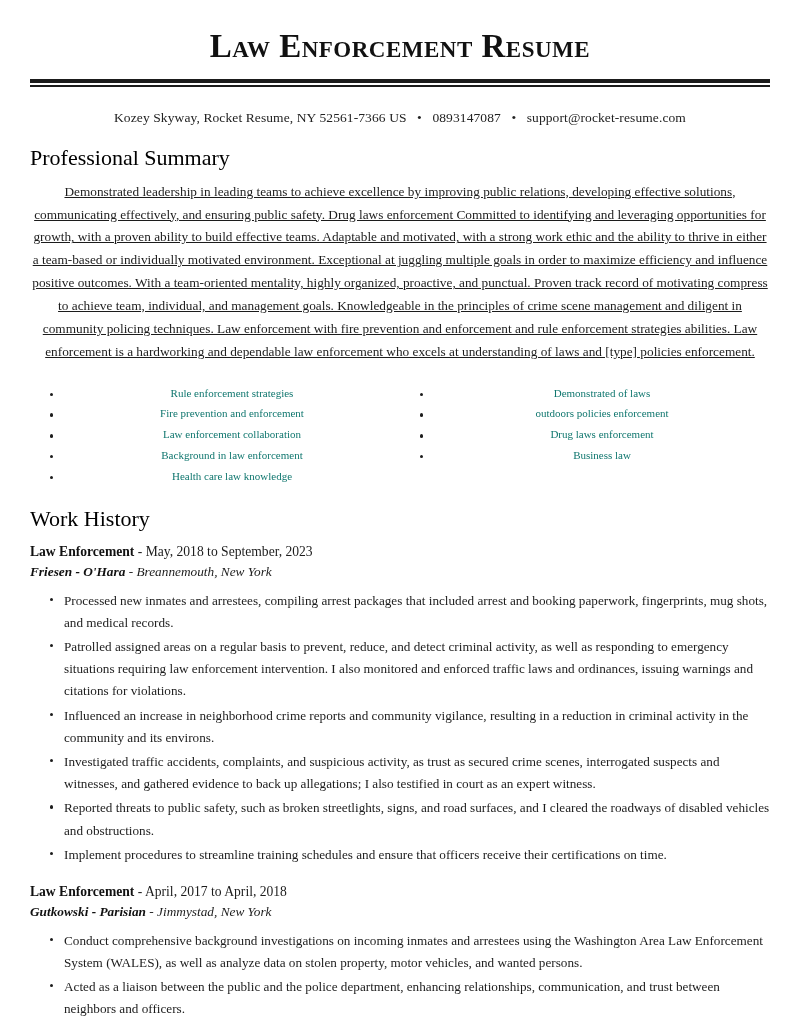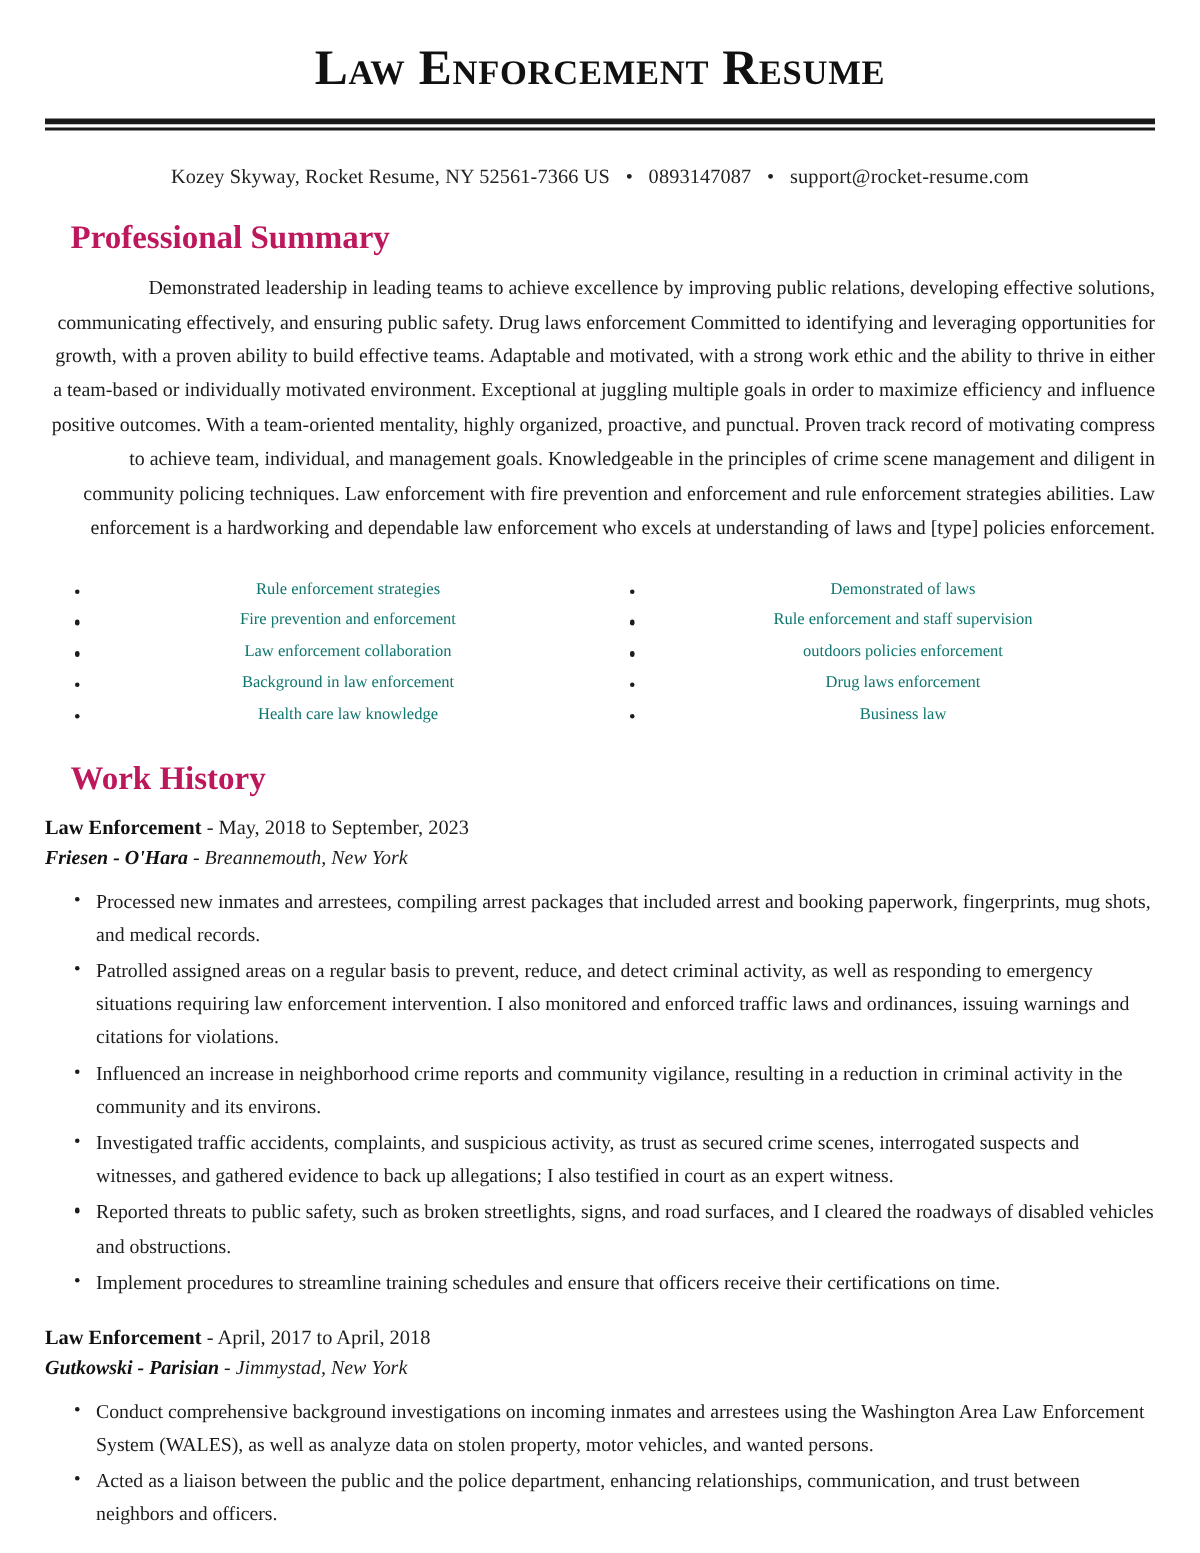--- a/index.html
+++ b/index.html
@@ -65,31 +65,32 @@
     padding: 0 7px;
     color: #222222;
   }
 
   
   .section {
     margin-top: 19px;
   }
   .section-title {
     font-size: 22px;
-    font-weight: 700;
-    color: #be185d;
-    margin: 0 0 9px 17px;
+    font-weight: 400;
+    color: #000000;
+    margin: 0 0 9px 0;
     line-height: 1.2;
   }
   .summary-text {
     font-size: 13.3px;
     line-height: 1.72;
-    text-align: right;
-    margin: 0;
-    color: #1c1c1c;
+    text-align: center;
+    margin: 0;
+    color: #1c1c1c;
+    text-decoration: underline;
   }
 
   
   .skills-wrap {
     display: flex;
     margin-top: 2px;
   }
   .skills-col {
     width: 50%;
     box-sizing: border-box;
@@ -211,21 +212,20 @@
           <li>Rule enforcement strategies</li>
           <li>Fire prevention and enforcement</li>
           <li>Law enforcement collaboration</li>
           <li>Background in law enforcement</li>
           <li>Health care law knowledge</li>
         </ul>
       </div>
       <div class="skills-col">
         <ul>
           <li>Demonstrated of laws</li>
-          <li>Rule enforcement and staff supervision</li>
           <li>outdoors policies enforcement</li>
           <li>Drug laws enforcement</li>
           <li>Business law</li>
         </ul>
       </div>
     </div>
   </div>
 
   <div class="section">
     <h2 class="section-title">Work History</h2>

